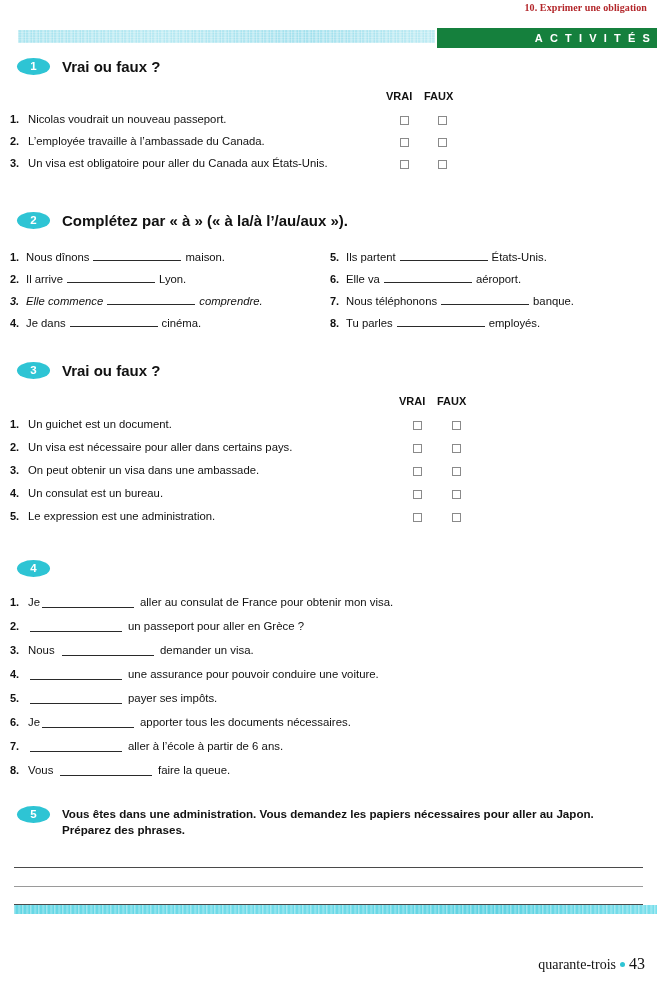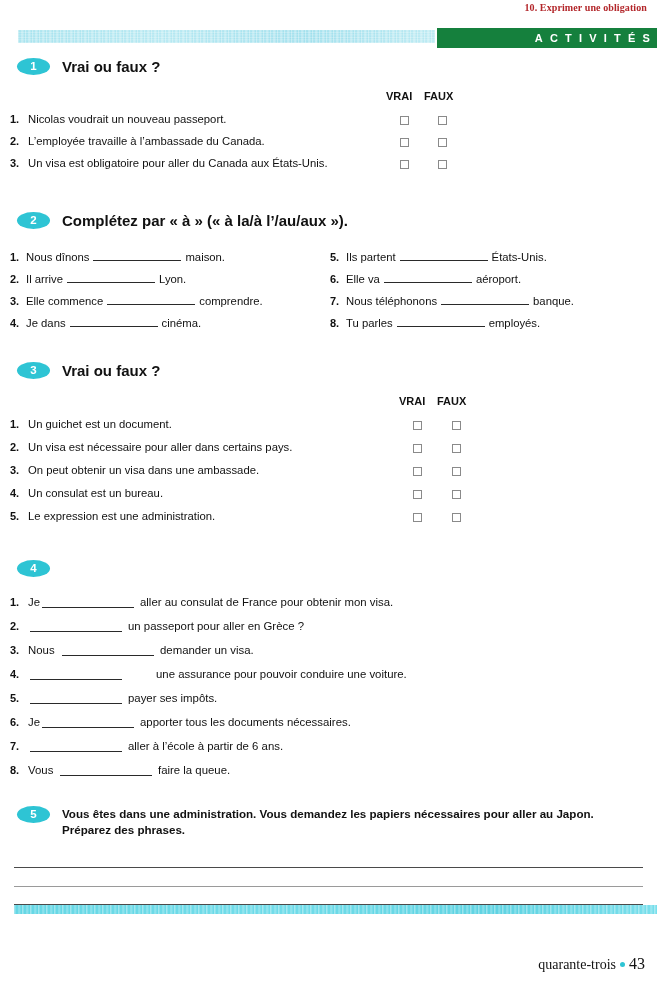--- a/index.html
+++ b/index.html
@@ -283,21 +283,21 @@
     <div class="num-badge">2</div>
     <div class="ex-title">Complétez par « à » (« à la/à l’/au/aux »).</div>
   </div>
 
   <div class="fb-row" style="left:10px; top:38px;">
     <span class="fb-num">1.</span><span class="fb-pre">Nous dînons</span><span class="blank" style="width:88px;"></span><span class="fb-post">maison.</span>
   </div>
   <div class="fb-row" style="left:10px; top:60px;">
     <span class="fb-num">2.</span><span class="fb-pre">Il arrive</span><span class="blank" style="width:88px;"></span><span class="fb-post">Lyon.</span>
   </div>
-  <div class="fb-row" style="left:10px; top:82px;">
+  <div class="fb-row" style="left:10px; top:82px;font-style:italic;">
     <span class="fb-num">3.</span><span class="fb-pre">Elle commence</span><span class="blank" style="width:88px;"></span><span class="fb-post">comprendre.</span>
   </div>
   <div class="fb-row" style="left:10px; top:104px;">
     <span class="fb-num">4.</span><span class="fb-pre">Je dans</span><span class="blank" style="width:88px;"></span><span class="fb-post">cinéma.</span>
   </div>
 
   <div class="fb-row" style="left:330px; top:38px;">
     <span class="fb-num">5.</span><span class="fb-pre">Ils partent</span><span class="blank" style="width:88px;"></span><span class="fb-post">États-Unis.</span>
   </div>
   <div class="fb-row" style="left:330px; top:60px;">
@@ -374,21 +374,21 @@
   <div class="e4-row" style="top:84px;">
     <span class="e4-num">3.</span>
     <span class="e4-pre">Nous</span>
     <span class="e4-blank" style="left:52px; width:92px;"></span>
     <span class="e4-post" style="left:150px;">demander un visa.</span>
   </div>
   <div class="e4-row" style="top:108px;">
     <span class="e4-num">4.</span>
     <span class="e4-pre"></span>
     <span class="e4-blank" style="left:20px; width:92px;"></span>
-    <span class="e4-post" style="left:118px;margin-left:28px;">une assurance pour pouvoir conduire une voiture.</span>
+    <span class="e4-post" style="left:118px;">une assurance pour pouvoir conduire une voiture.</span>
   </div>
   <div class="e4-row" style="top:132px;">
     <span class="e4-num">5.</span>
     <span class="e4-pre"></span>
     <span class="e4-blank" style="left:20px; width:92px;"></span>
     <span class="e4-post" style="left:118px;">payer ses impôts.</span>
   </div>
   <div class="e4-row" style="top:156px;">
     <span class="e4-num">6.</span>
     <span class="e4-pre">Je</span>

